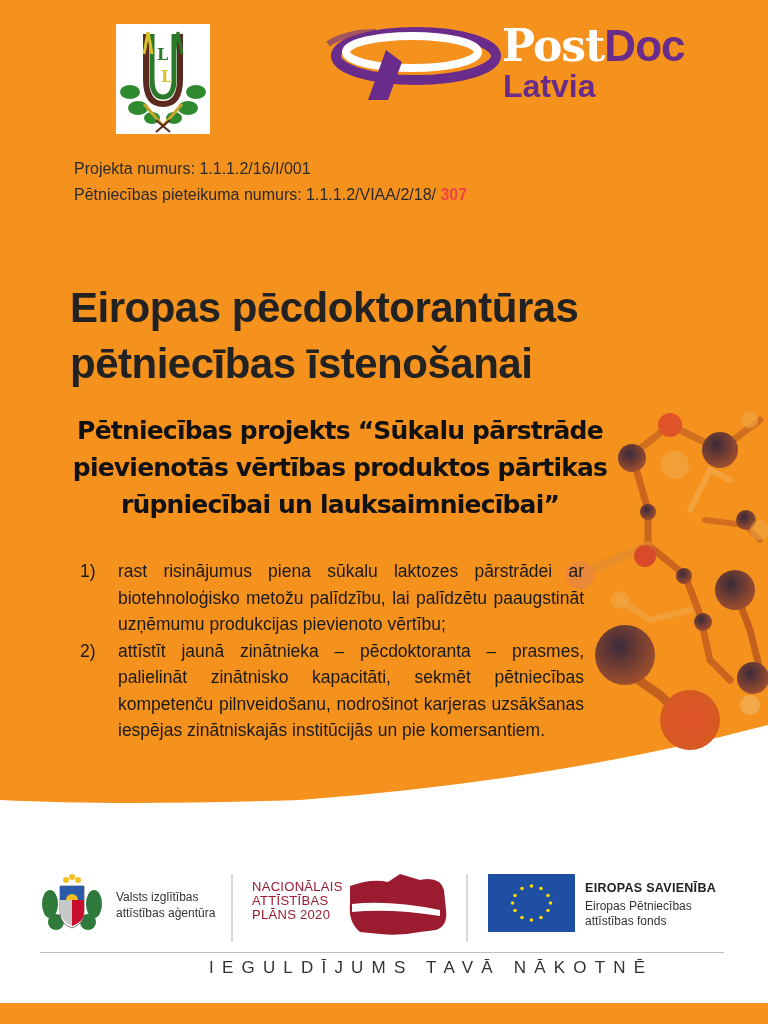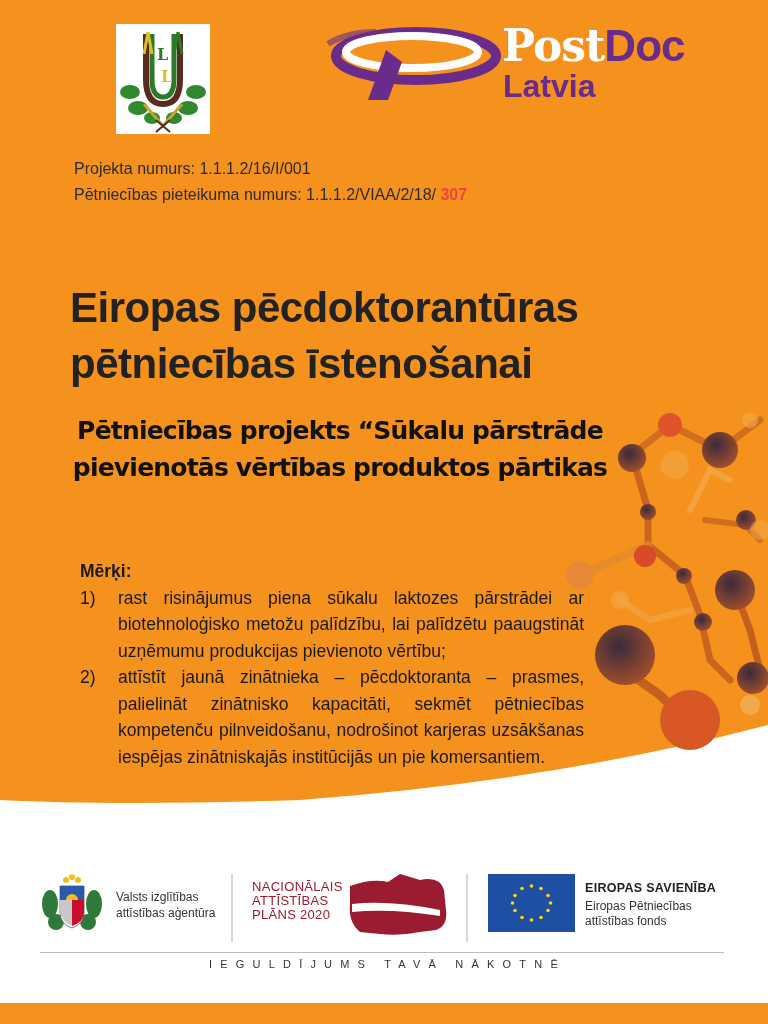--- a/index.html
+++ b/index.html
@@ -67,21 +67,21 @@
     }
     .eu-sub {
       position: absolute; left: 585px; top: 899px;
       font-size: 12px; line-height: 15px; color: #333;
     }
     .hr-line {
       position: absolute; left: 40px; top: 952px; width: 684px; height: 1px; background: #bdbdbd;
     }
     .slogan {
       position: absolute; left: 209px; top: 958px;
-      font-size: 11px; letter-spacing: 8.2px; color: #333;
+      font-size: 17px; letter-spacing: 8.2px; color: #333;
     }
     .bottom-stripe {
       position: absolute; left: 0; top: 1003px; width: 768px; height: 21px; background: #f5921e;
     }
   </style>
 </head>
 <body>
 
 <svg class="orange-bg" viewBox="0 0 768 860" xmlns="http://www.w3.org/2000/svg">
   <path d="M0 0 H768 V725 Q560 780 300 800 Q120 806 0 800 Z" fill="#f5921e"></path>
@@ -168,24 +168,24 @@
 </div>
 
 <div class="main-title">
   <div>Eiropas pēcdoktorantūras</div>
   <div>pētniecības īstenošanai</div>
 </div>
 
 <div class="sub-title">
   <div>Pētniecības projekts “Sūkalu pārstrāde</div>
   <div>pievienotās vērtības produktos pārtikas</div>
+  <div>rūpniecībai un lauksaimniecībai”</div>
 </div>
 
 <div class="goals">
-  <div class="goals-heading">Mērķi:</div>
   <div class="goal">
     <span class="goal-num">1)</span>
     <span class="goal-text">rast risinājumus piena sūkalu laktozes pārstrādei ar biotehnoloģisko metožu palīdzību, lai palīdzētu paaugstināt uzņēmumu produkcijas pievienoto vērtību;</span>
   </div>
   <div class="goal">
     <span class="goal-num">2)</span>
     <span class="goal-text">attīstīt jaunā zinātnieka – pēcdoktoranta – prasmes, palielināt zinātnisko kapacitāti, sekmēt pētniecības kompetenču pilnveidošanu, nodrošinot karjeras uzsākšanas iespējas zinātniskajās institūcijās un pie komersantiem.</span>
   </div>
 </div>
 

